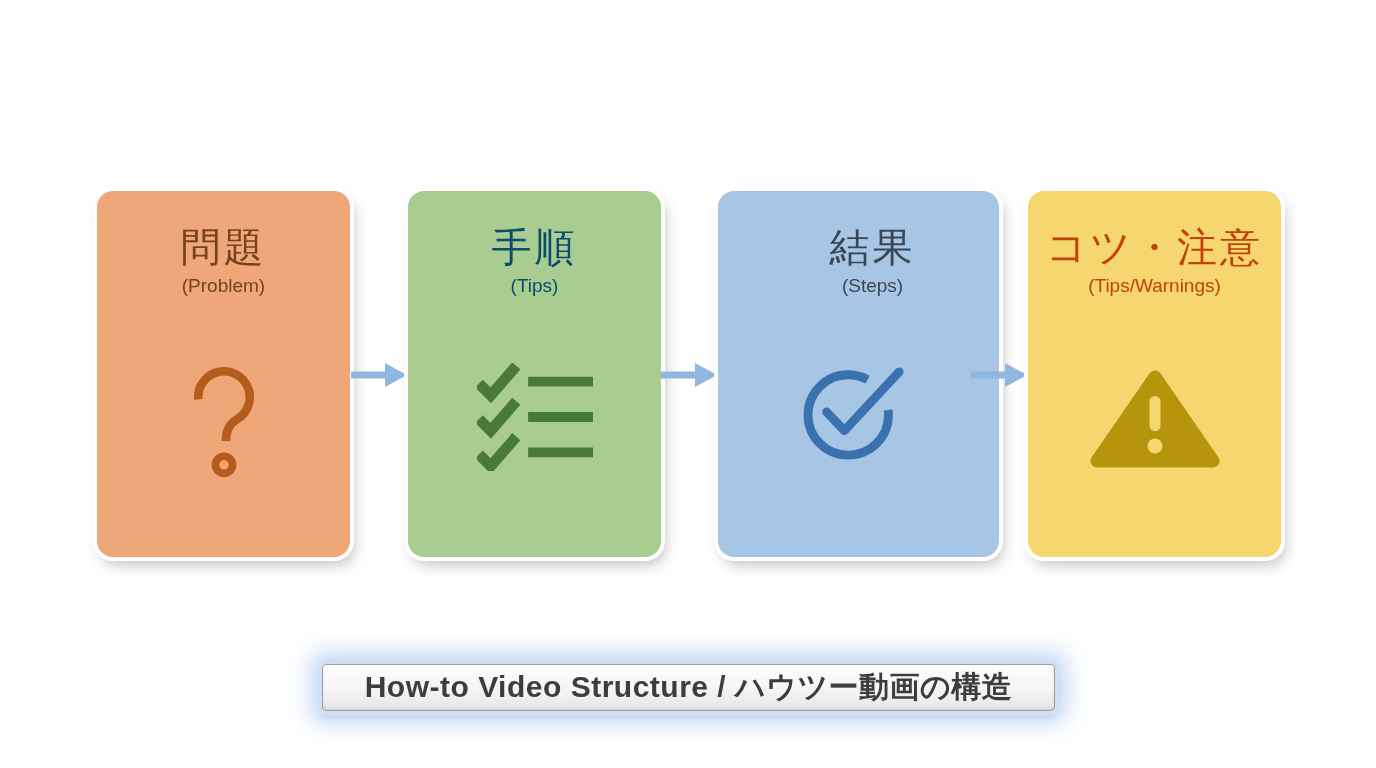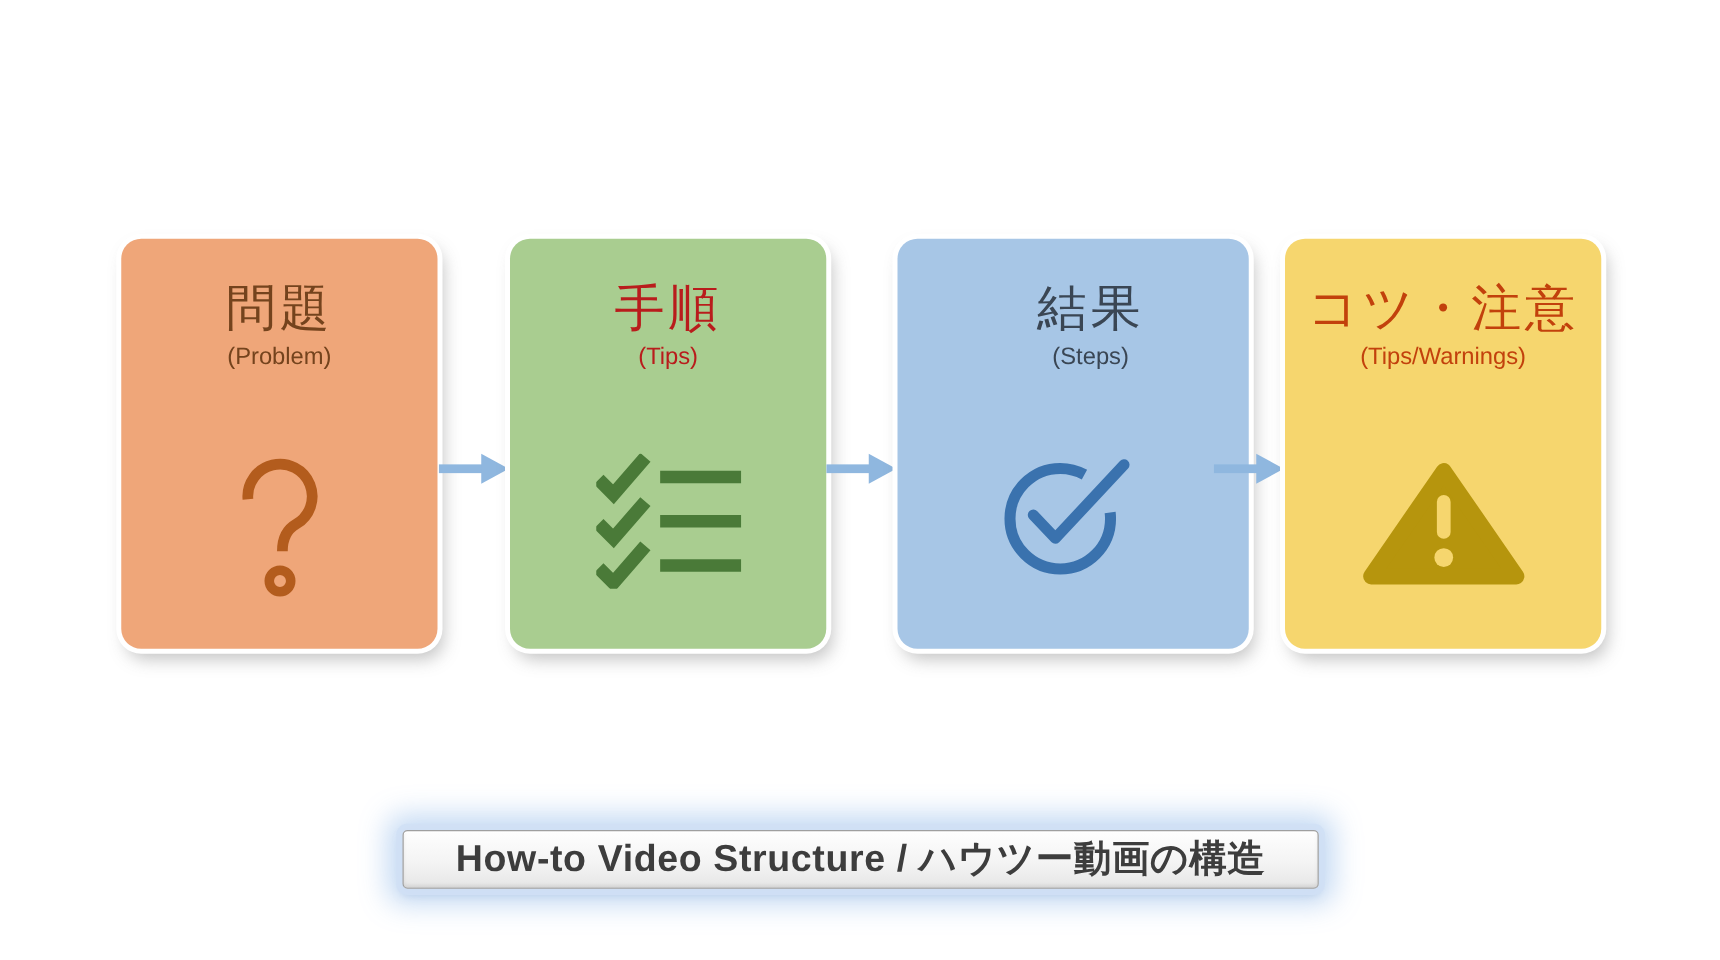--- a/index.html
+++ b/index.html
@@ -8,21 +8,21 @@
     width: 1376px;
     height: 768px;
     background: #ffffff;
     overflow: hidden;
     font-family: "Liberation Sans", "DejaVu Sans", sans-serif;
   }
   .card {
     position: absolute;
     top: 191px;
     width: 253px;
-    height: 328px;
+    height: 366px;
     border-radius: 16px;
     box-shadow: 0 0 0 4px #ffffff, 4px 8px 14px rgba(120,120,120,0.45);
     text-align: center;
   }
   .card-1 { left: 97px; }
   .card-2 { left: 408px; }
   .card-3 { left: 718px; }
   .card-4 { left: 1028px; }
   .card .jp-title {
     margin-top: 34px;
@@ -102,21 +102,21 @@
     </div>
   </div>
 
   <div class="arrow arrow-1" style="color: rgb(143, 183, 223);">
     <svg width="56" height="26" viewBox="0 0 56 26">
       <rect x="0" y="9.5" width="36" height="7" fill="currentColor"></rect>
       <polygon points="34,1 56,13 34,25" fill="currentColor"></polygon>
     </svg>
   </div>
 
-  <div class="card card-2" style="background-color: rgb(169, 205, 144); color: #b91c1c;">
+  <div class="card card-2" style="background-color: rgb(169, 205, 144); color: #0c4a6e;">
     <div class="jp-title">手順</div>
     <div class="en-subtitle">(Tips)</div>
     <div class="icon-wrap icon-checklist" style="color: rgb(74, 122, 56);">
       <svg width="116" height="108" viewBox="0 0 118 108" fill="none">
         <polyline points="2,20 14,32 40,2" stroke="currentColor" stroke-width="11" fill="none"></polyline>
         <polyline points="2,56 14,68 40,38" stroke="currentColor" stroke-width="11" fill="none"></polyline>
         <polyline points="2,92 14,104 40,74" stroke="currentColor" stroke-width="11" fill="none"></polyline>
         <line x1="52" y1="18" x2="118" y2="18" stroke="currentColor" stroke-width="10"></line>
         <line x1="52" y1="54" x2="118" y2="54" stroke="currentColor" stroke-width="10"></line>
         <line x1="52" y1="90" x2="118" y2="90" stroke="currentColor" stroke-width="10"></line>

